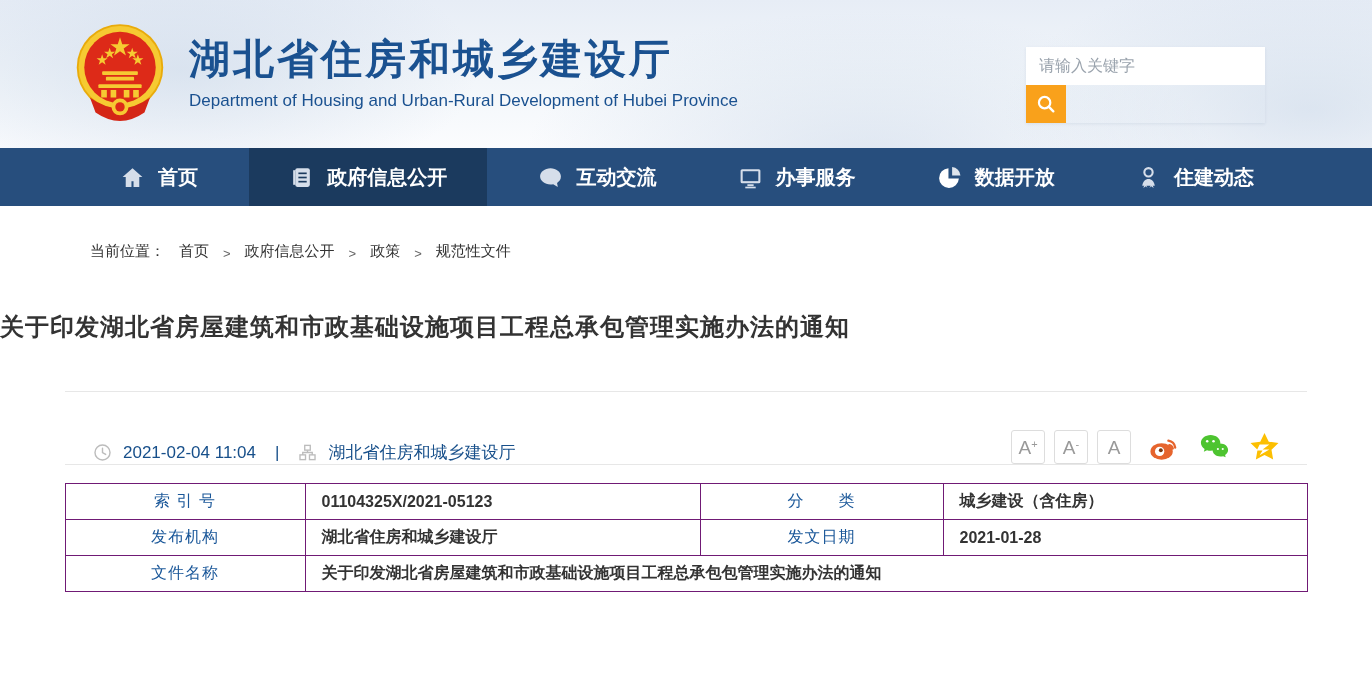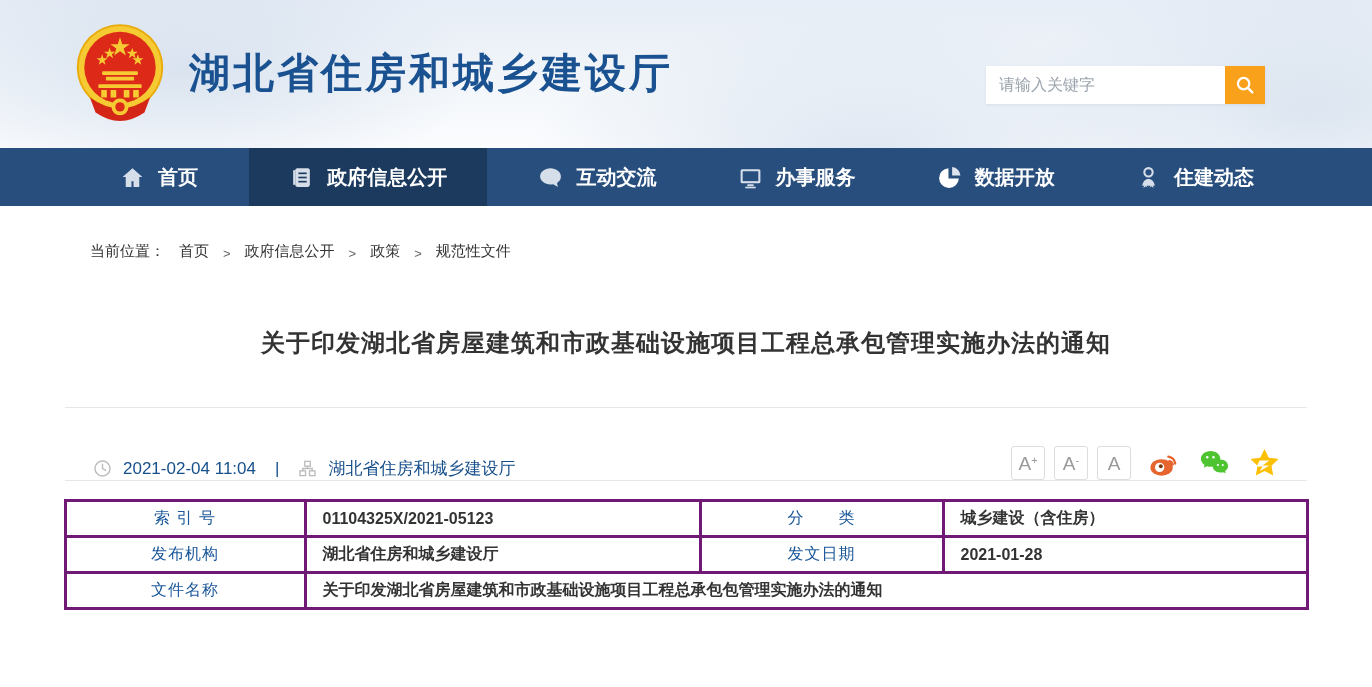--- a/index.html
+++ b/index.html
@@ -48,20 +48,21 @@
     font-size: 17px;
     color: #1a5190;
   }
   .search-area {
     margin-left: auto;
     margin-right: 42px;
     margin-top: 22px;
     display: flex;
     align-items: stretch;
     box-shadow: 0 1px 3px rgba(60,90,130,0.10);
+    flex-direction: column;
   }
   .search-input {
     width: 239px;
     height: 38px;
     border: none;
     outline: none;
     background: #ffffff;
     padding: 0 13px;
     font-size: 16px;
     color: #555;
@@ -109,22 +110,22 @@
     color: #333;
     display: flex;
     align-items: flex-end;
     gap: 14px;
   }
   .breadcrumb a { color: #333; text-decoration: none; cursor: pointer; }
   .crumb-sep { color: #666; font-size: 13px; }
 
   
   .article-title {
-    margin-top: 66px;
-    text-align: center;
+    margin-top: 50px;
+    text-align: left;
     font-size: 24px;
     font-weight: bold;
     color: #333;
     letter-spacing: 1px;
   }
 
   .meta-bar {
     width: 1242px;
     margin: 48px auto 0;
     height: 74px;
@@ -170,21 +171,21 @@
   .social-btn svg { width: 33px; height: 33px; }
 
   
   .info-table {
     width: 1242px;
     margin: 18px auto 0;
     border-collapse: collapse;
     table-layout: fixed;
   }
   .info-table td {
-    border: 3px solid #701a75;
+    border: 1px solid #701a75;
     height: 36px;
     font-size: 16px;
     background: #fff;
   }
   .info-table td.lbl {
     color: #1a5799;
     text-align: center;
     letter-spacing: 1px;
   }
   .info-table td.val {
@@ -216,20 +217,21 @@
       <rect x="30" y="72" width="6" height="8" fill="#f6ca32"></rect>
       <rect x="40" y="72" width="6" height="8" fill="#f6ca32"></rect>
       <rect x="54" y="72" width="6" height="8" fill="#f6ca32"></rect>
       <rect x="64" y="72" width="6" height="8" fill="#f6ca32"></rect>
       <path d="M18 80 Q50 103 82 80 L76 96 Q50 114 24 96 Z" fill="#d42616"></path>
       <circle cx="50" cy="90" r="9" fill="#f6ca32"></circle>
       <circle cx="50" cy="90" r="5" fill="#dd2a18"></circle>
     </svg>
     <div class="titles">
       <div class="site-title">湖北省住房和城乡建设厅</div>
+      <div class="site-subtitle">Department of Housing and Urban-Rural Development of Hubei Province</div>
     </div>
     <div class="search-area">
       <input class="search-input" type="text" placeholder="请输入关键字" style="">
       <button class="search-btn">
         <svg viewBox="0 0 24 24" width="22" height="22">
           <circle cx="10.5" cy="10.5" r="6.2" fill="none" stroke="#ffffff" stroke-width="2.4"></circle>
           <line x1="15.2" y1="15.2" x2="20" y2="20" stroke="#ffffff" stroke-width="2.6" stroke-linecap="round"></line>
         </svg>
       </button>
     </div>

